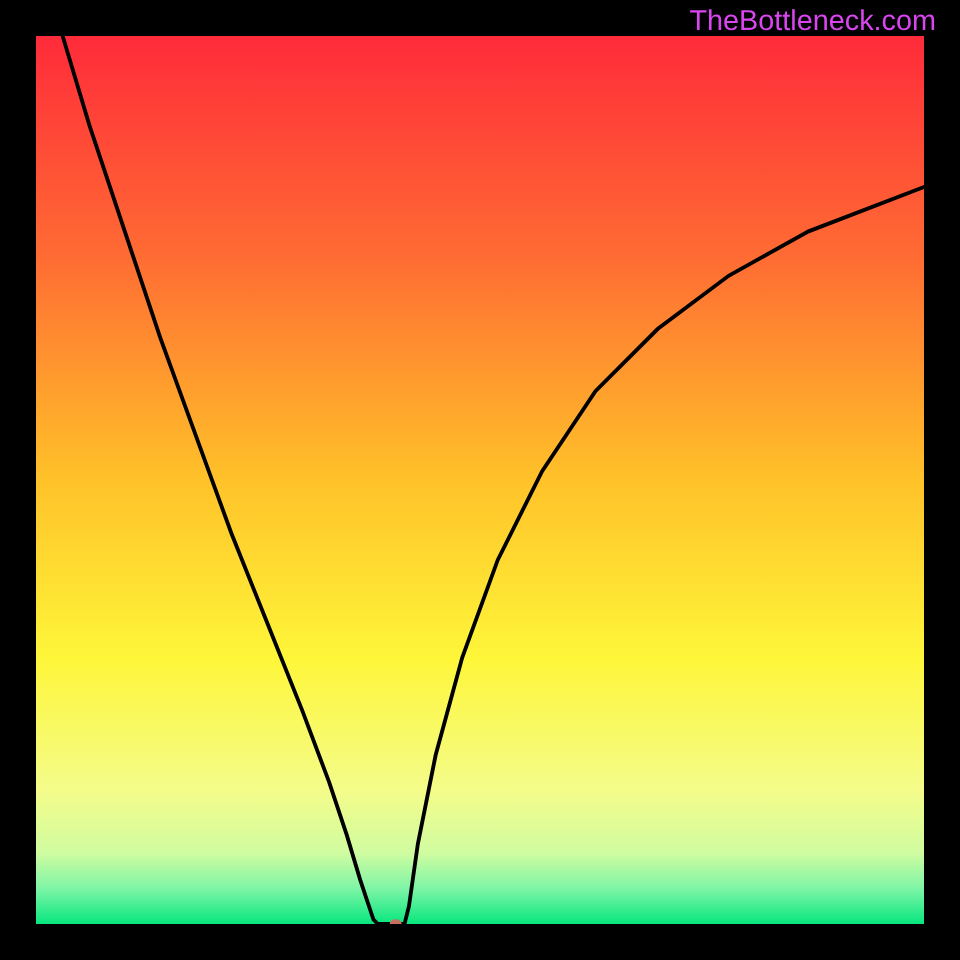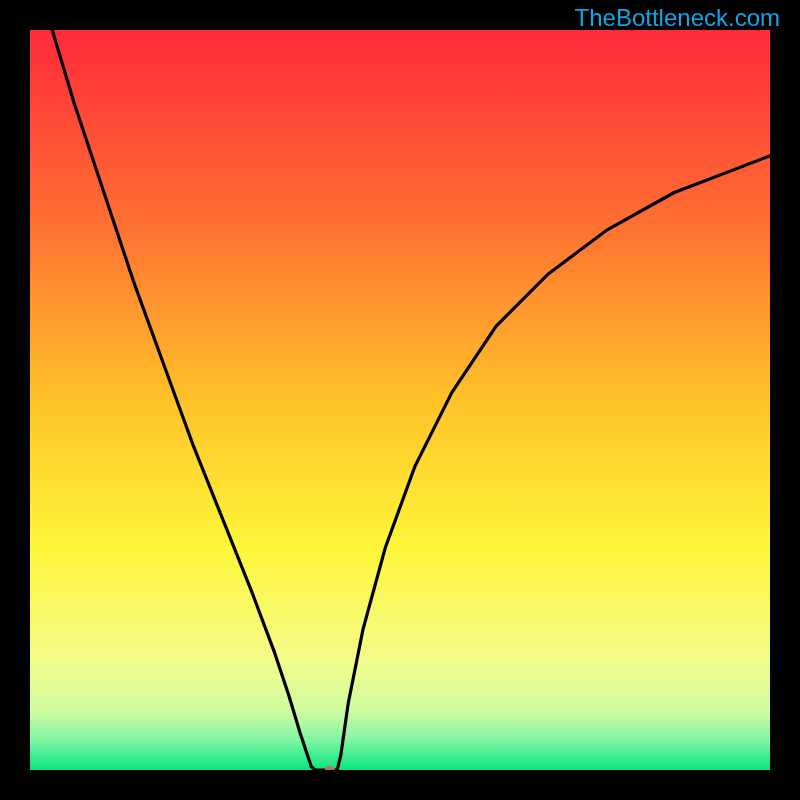--- a/index.html
+++ b/index.html
@@ -8,21 +8,21 @@
     height: 800px;
     background: #000;
     position: relative;
     font-family: Arial, sans-serif;
     overflow: hidden;
   }
   .attribution {
     position: absolute;
     top: 4px;
     right: 20px;
-    color: #0ea5e9;
+    color: #d946ef;
     font-size: 24px;
     font-weight: 400;
     z-index: 10;
   }
   .plot-area {
     position: absolute;
     top: 30px;
     left: 30px;
     width: 740px;
     height: 740px;

